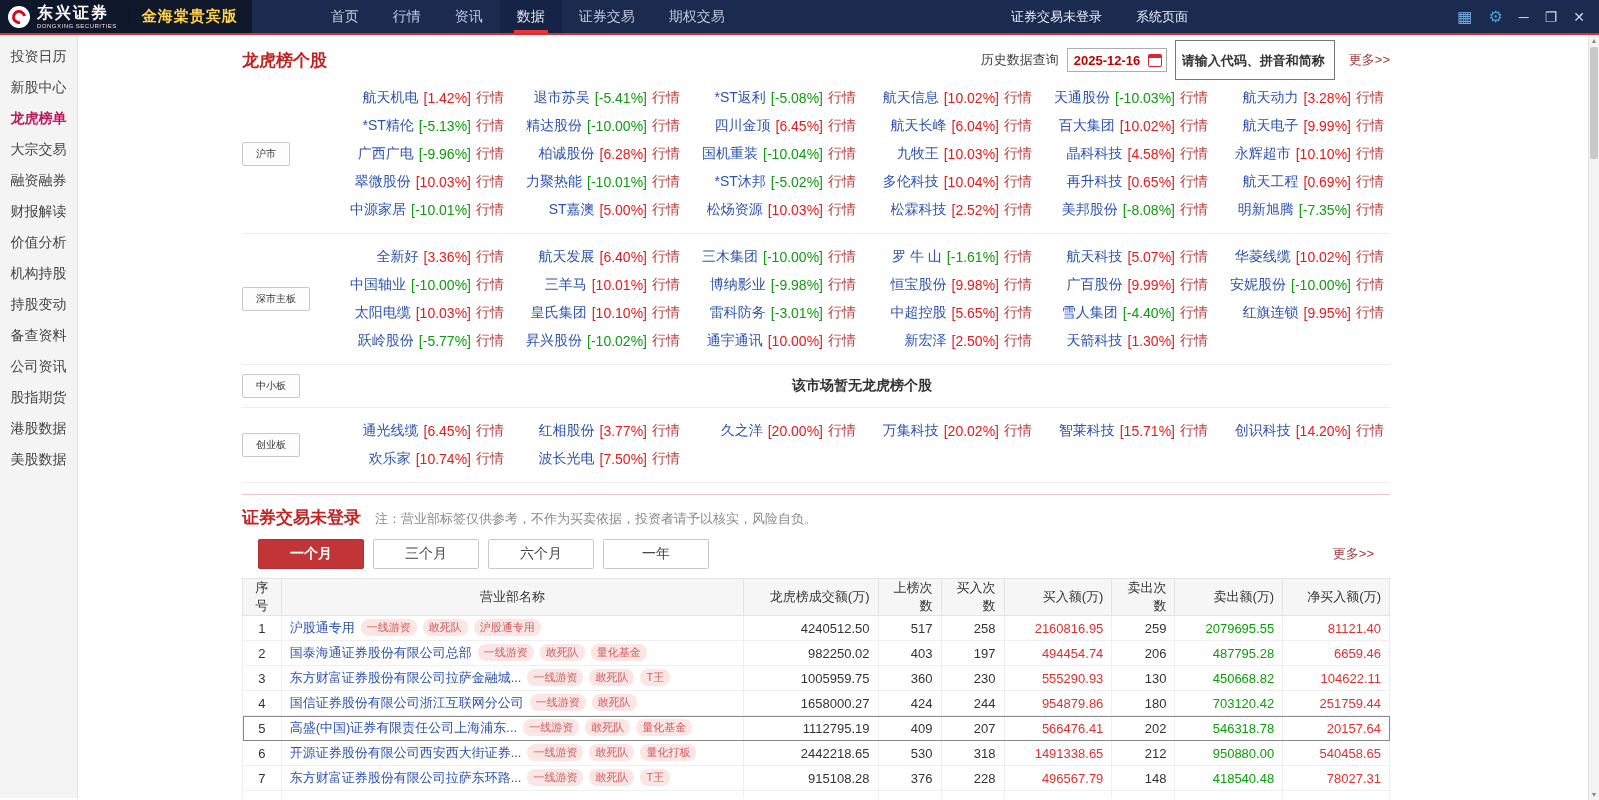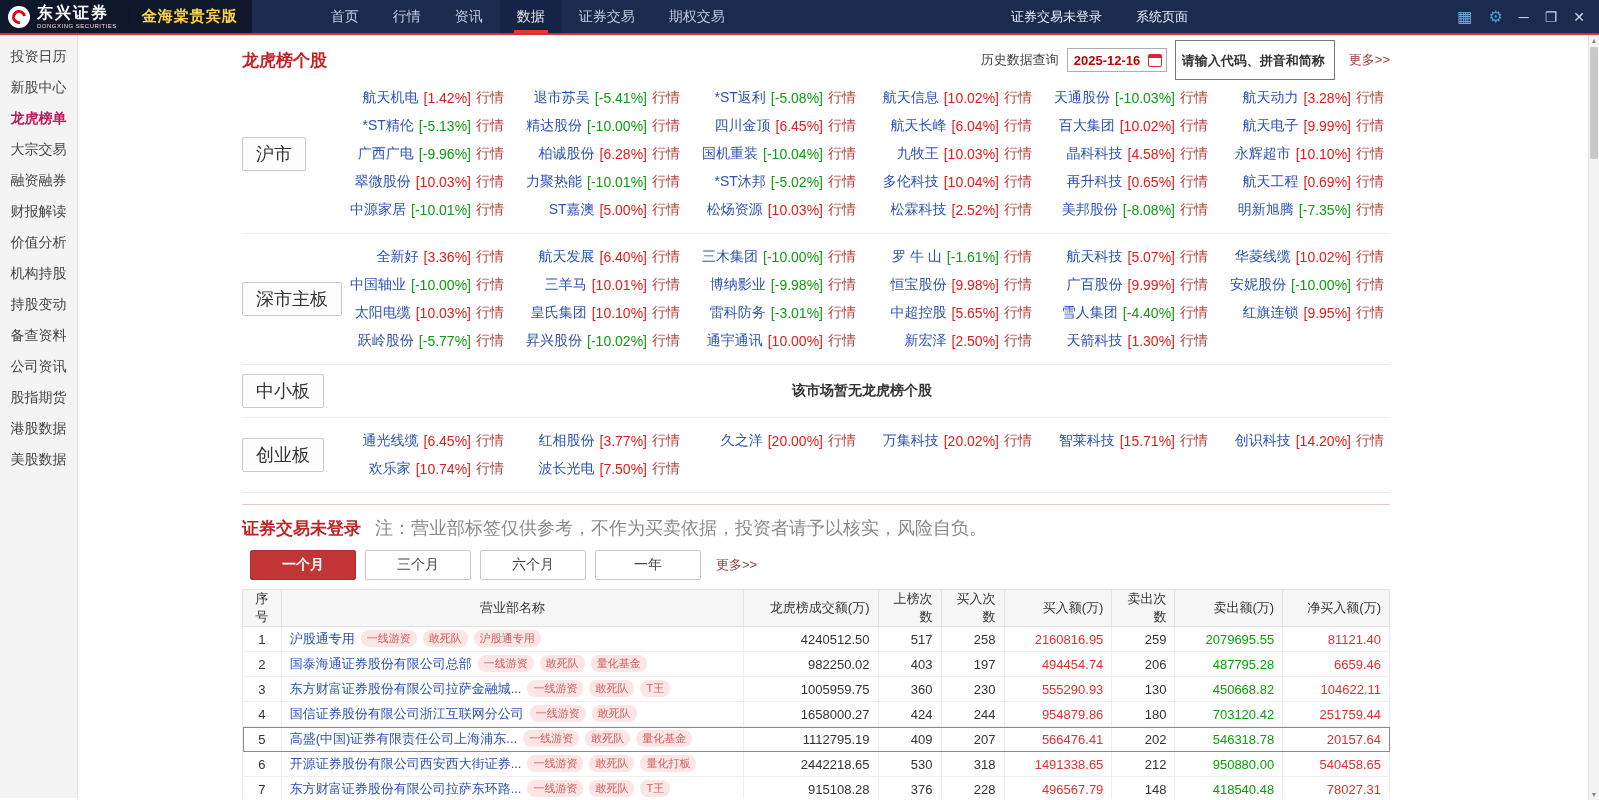--- a/index.html
+++ b/index.html
@@ -43,34 +43,34 @@
   .date-box { display:flex; align-items:center; border:1px solid #adadad; height:24px; padding:0 4px 0 6px; background:#fff; }
   .date-input { border:none; outline:none; width:74px; font-size:13px; font-weight:bold; color:#c00000; font-family:inherit; }
   .cal-icon { width:14px; height:13px; border:1px solid #d23; border-top:4px solid #d23; border-radius:2px; display:inline-block; }
   .search-input { height:40px; width:160px; border:1px solid #777; padding:7px 6px; font-size:13px; font-family:inherit; font-weight:bold; color:#222; outline:none; }
   .search-input::placeholder { color:#333; font-weight:bold; opacity:1; }
   .more-link { font-size:13px; color:#9c3a3a; margin-left:6px; }
 
   
   .market-block { display:flex; align-items:center; padding:9px 0; border-bottom:1px solid #ededed; }
   .market-btn-wrap { width:92px; flex:none; }
-  .market-btn { display:inline-block; border:1px solid #c9c9c9; background:#fdfdfd; padding:4px 13px; font-size:18px; color:#333; border-radius:2px; cursor:pointer; white-space:nowrap; }
+  .market-btn { display:inline-block; border:1px solid #c9c9c9; background:#fdfdfd; padding:4px 13px; font-size:10px; color:#333; border-radius:2px; cursor:pointer; white-space:nowrap; }
   .stock-grid { flex:1; display:grid; grid-template-columns:repeat(6,1fr); }
   .stock-cell { height:28px; display:flex; align-items:center; justify-content:flex-end; gap:5px; padding-right:6px; font-size:14px; white-space:nowrap; }
   .sname { color:#2d53b0; }
   .pct.up { color:#e41b1b; }
   .pct.down { color:#0f9b0f; }
   .quote { color:#b54040; }
   .market-empty { flex:1; text-align:center; font-size:14px; color:#333; font-weight:bold; }
 
   
   .seats-card { border-top:1px solid #eec3c3; margin-top:11px; }
   .seats-head { display:flex; align-items:baseline; gap:14px; padding:11px 0 8px; }
-  .note { color:#8a8a8a; font-size:18px; }
-  .tabs-row { display:flex; align-items:center; margin:2px 8px 9px; }
+  .note { color:#8a8a8a; font-size:13px; }
+  .tabs-row { display:flex; align-items:center; justify-content:space-between; margin:2px 16px 9px; }
   .tab { display:inline-block; min-width:106px; text-align:center; padding:5px 0; border:1px solid #c8c8c8; background:#fff; color:#444; font-size:14px; margin-right:9px; border-radius:2px; cursor:pointer; }
   .tab.active { background:#c13537; border-color:#b02f31; color:#fff; font-weight:bold; }
 
   table { border-collapse:collapse; table-layout:fixed; width:100%; font-size:13px; border:1px solid #e0e0e0; }
   th { background:#f6f6f6; border:1px solid #e3e3e3; font-weight:normal; color:#333; height:26px; padding:0 8px; }
   td { border:1px solid #efefef; height:25px; padding:0 8px; color:#333; white-space:nowrap; overflow:hidden; }
   .a-c { text-align:center; } .a-r { text-align:right; } .a-l { text-align:left; }
   td.red { color:#e03030; } td.green { color:#0aa00a; }
   .seat-name { color:#2d53b0; }
   .tag { display:inline-block; background:#fce5e5; color:#d05c5c; font-size:11px; padding:1px 6px; margin-left:6px; border-radius:8px; vertical-align:1px; }

